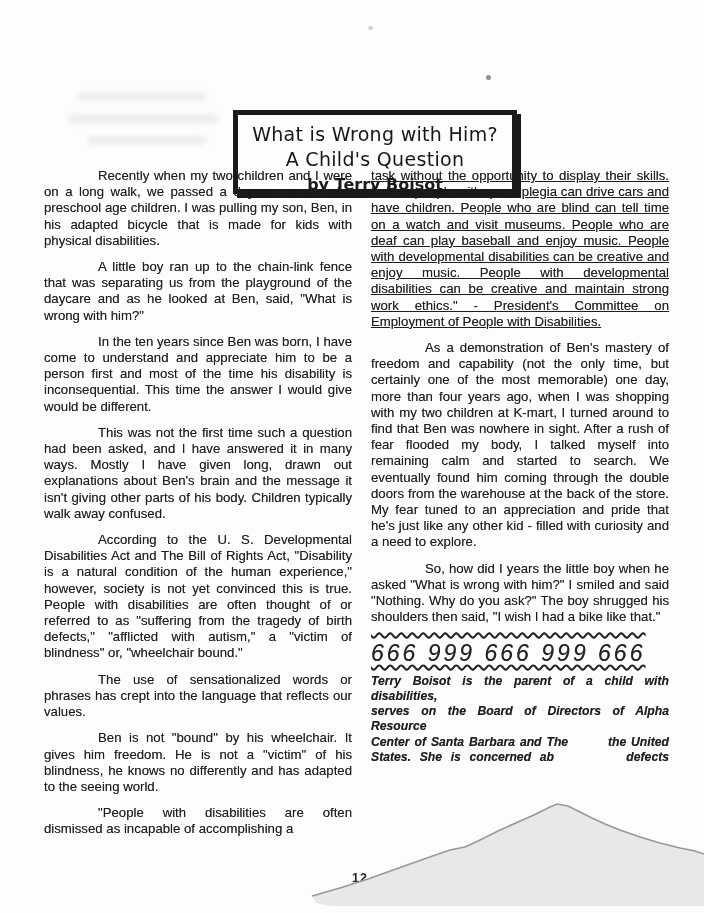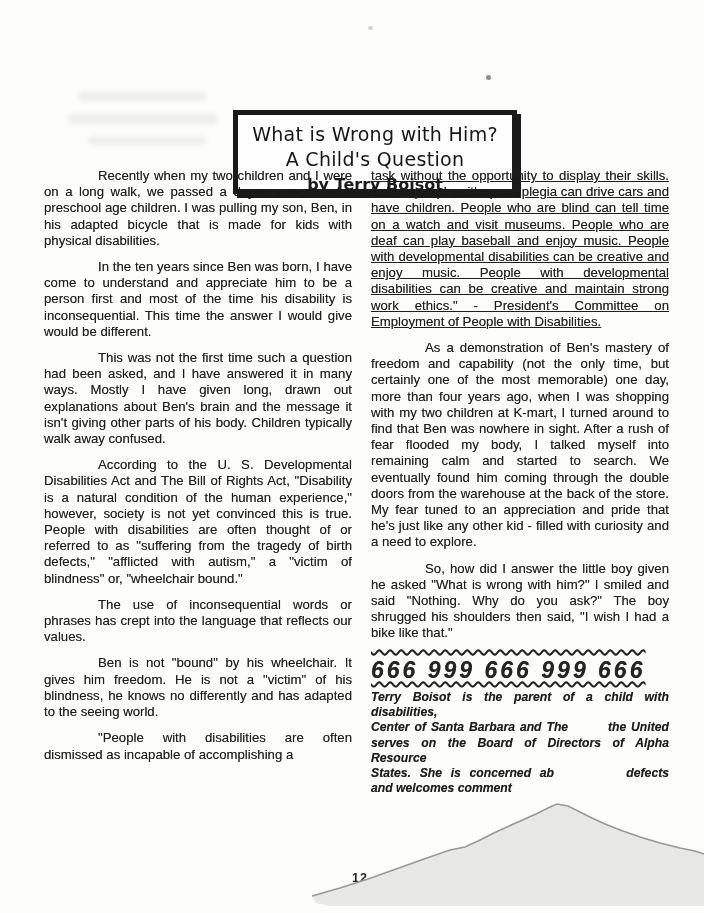--- a/index.html
+++ b/index.html
@@ -26,21 +26,21 @@
   .byline{font-size:16px;font-weight:bold;margin-top:3px;color:#1b1b1b;}
   .col{
     position:absolute;top:168px;font-size:13.2px;line-height:16.2px;
     text-align:justify;text-shadow:0 0 .6px rgba(25,25,25,.55);
   }
   .col-left{left:44px;width:308px;}
   .col-right{left:371px;width:298px;}
   .para{margin:0 0 10px 0;text-indent:54px;}
   .para.no-indent{text-indent:0;text-decoration:underline;}
   .ornament{
-    margin:20px 0 12px 0;font-size:23px;font-weight:bold;font-style:italic;
+    margin:20px 0 12px 0;font-size:23px;font-weight:normal;font-style:italic;
     letter-spacing:3px;color:#242424;white-space:nowrap;
     text-decoration-line:underline overline;text-decoration-style:wavy;
     text-decoration-thickness:2px;text-underline-offset:3px;
   }
   .bio{margin-top:8px;font-style:italic;font-weight:bold;font-size:12.2px;line-height:15.2px;}
   .bio-line{text-align:justify;}
   .bio-line.justify{text-align-last:justify;}
   .gap{display:inline-block;height:1px;}
   .page-number{position:absolute;left:352px;top:860px;font-size:12.5px;letter-spacing:1px;font-weight:bold;color:#262626;margin-top:11px;}
   .tear{position:absolute;left:0;top:0;pointer-events:none;}
@@ -60,42 +60,42 @@
 
   <div class="title-box">
     <div class="title-line">What is Wrong with Him?</div>
     <div class="title-line">A Child's Question</div>
     <div class="byline">by Terry Boisot</div>
   </div>
 
   <div class="col col-left">
     <div>
         <p class="para">Recently when my two children and I were on a long walk, we passed a day care center for preschool age children. I was pulling my son, Ben, in his adapted bicycle that is made for kids with physical disabilities.</p>
+        <p class="para">A little boy ran up to the chain-link fence that was separating us from the playground of the daycare and as he looked at Ben, said, "What is wrong with him?"</p>
         <p class="para">In the ten years since Ben was born, I have come to understand and appreciate him to be a person first and most of the time his disability is inconsequential. This time the answer I would give would be different.</p>
         <p class="para">This was not the first time such a question had been asked, and I have answered it in many ways. Mostly I have given long, drawn out explanations about Ben's brain and the message it isn't giving other parts of his body. Children typically walk away confused.</p>
         <p class="para">According to the U. S. Developmental Disabilities Act and The Bill of Rights Act, "Disability is a natural condition of the human experience," however, society is not yet convinced this is true. People with disabilities are often thought of or referred to as "suffering from the tragedy of birth defects," "afflicted with autism," a "victim of blindness" or, "wheelchair bound."</p>
-        <p class="para">The use of inconsequential words or phrases has crept into the language that reflects our values.</p>
+        <p class="para">The use of sensationalized words or phrases has crept into the language that reflects our values.</p>
         <p class="para">Ben is not "bound" by his wheelchair. It gives him freedom. He is not a "victim" of his blindness, he knows no differently and has adapted to the seeing world.</p>
         <p class="para">"People with disabilities are often dismissed as incapable of accomplishing a</p>
       </div>
   </div>
 
   <div class="col col-right">
     <div>
         <p class="para no-indent">task without the opportunity to display their skills. In fact, people with quadriplegia can drive cars and have children. People who are blind can tell time on a watch and visit museums. People who are deaf can play baseball and enjoy music. People with developmental disabilities can be creative and enjoy music. People with developmental disabilities can be creative and maintain strong work ethics." - President's Committee on Employment of People with Disabilities.</p>
         <p class="para">As a demonstration of Ben's mastery of freedom and capability (not the only time, but certainly one of the most memorable) one day, more than four years ago, when I was shopping with my two children at K-mart, I turned around to find that Ben was nowhere in sight. After a rush of fear flooded my body, I talked myself into remaining calm and started to search. We eventually found him coming through the double doors from the warehouse at the back of the store. My fear tuned to an appreciation and pride that he's just like any other kid - filled with curiosity and a need to explore.</p>
-        <p class="para">So, how did I answer the little boy given he asked "What is wrong with him?" I smiled and said "Nothing. Why do you ask?" The boy shrugged his shoulders then said, "I wish I had a bike like that."</p>
+        <p class="para">So, how did I years the little boy when he asked "What is wrong with him?" I smiled and said "Nothing. Why do you ask?" The boy shrugged his shoulders then said, "I wish I had a bike like that."</p>
       </div>
     <div class="ornament">666 999 666 999 666</div>
     <div class="bio">
         <div class="bio-line justify"><span>Terry Boisot is the parent of a child with disabilities,</span></div>
+        <div class="bio-line justify"><span>serves on the Board of Directors of Alpha Resource</span></div>
         <div class="bio-line justify"><span>Center of Santa Barbara and The</span> <span class="gap" style="width: 30px;"></span> <span>the United</span></div>
-        <div class="bio-line justify"><span>serves on the Board of Directors of Alpha Resource</span></div>
         <div class="bio-line justify"><span>States. She is concerned ab</span> <span class="gap" style="width: 55px;"></span> <span>defects</span></div>
-        <div class="bio-line"><span>and welcomes comment</span></div>
       </div>
   </div>
 
   <div class="page-number">12</div>
 
   <svg class="tear" width="704" height="913" viewBox="0 0 704 913">
     <path d="M312,896 L340,888 L368,879 L396,869 L424,859 L450,850 L465,847 L478,841 L498,831 L518,822 L536,814 L550,807 L557,804 L568,806 L580,812 L592,818 L605,824 L620,830 L640,837 L660,843 L680,848 L695,851 L704,854 L704,906 L330,906 L316,903 Z" style="fill:var(--tear-fill);"></path>
     <path d="M312,896 L340,888 L368,879 L396,869 L424,859 L450,850 L465,847 L478,841 L498,831 L518,822 L536,814 L550,807 L557,804 L568,806 L580,812 L592,818 L605,824 L620,830 L640,837 L660,843 L680,848 L695,851 L704,854" style="fill:none;stroke:var(--tear-edge);stroke-width:1.6;"></path>
   </svg>
 

